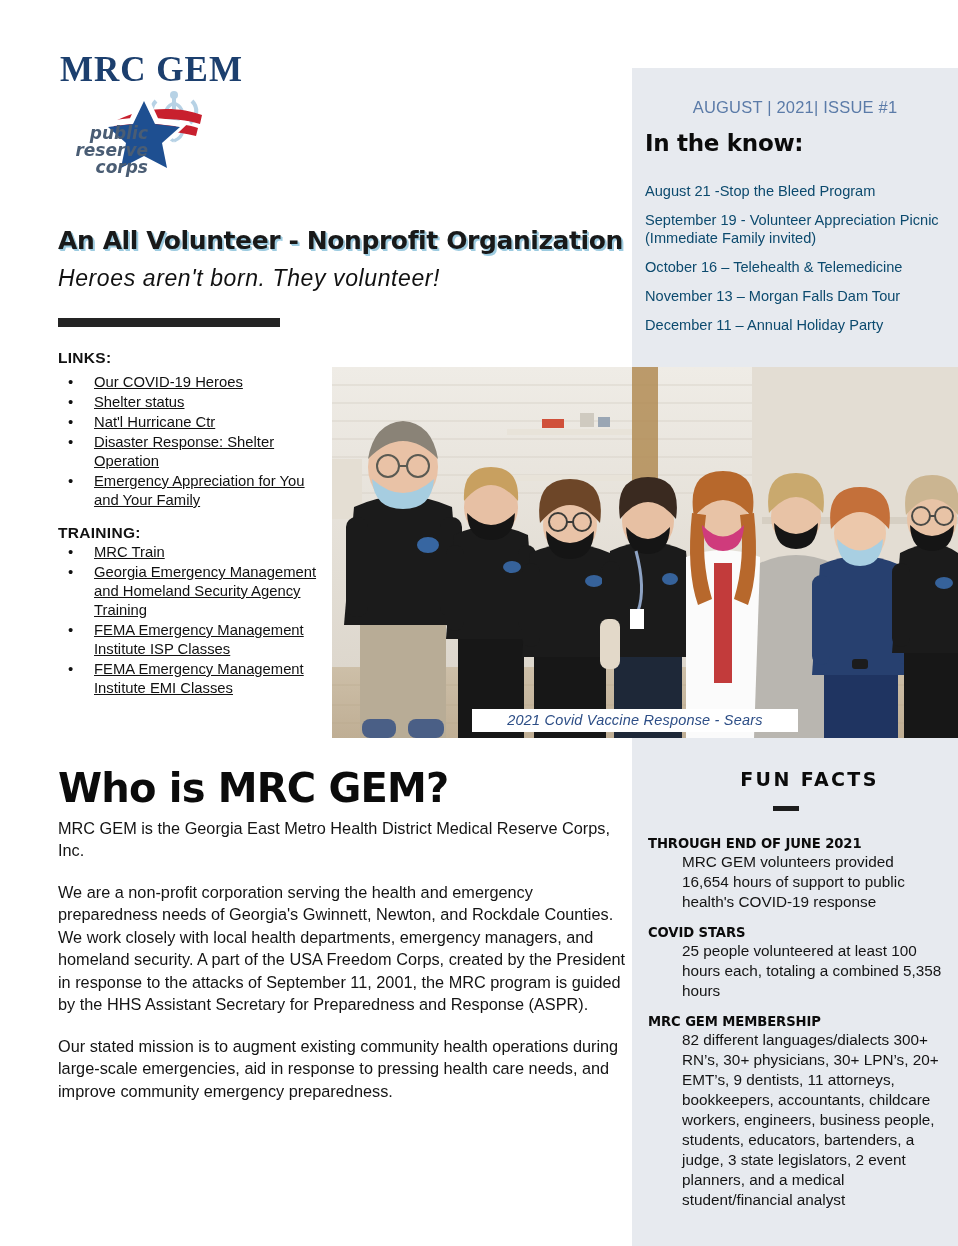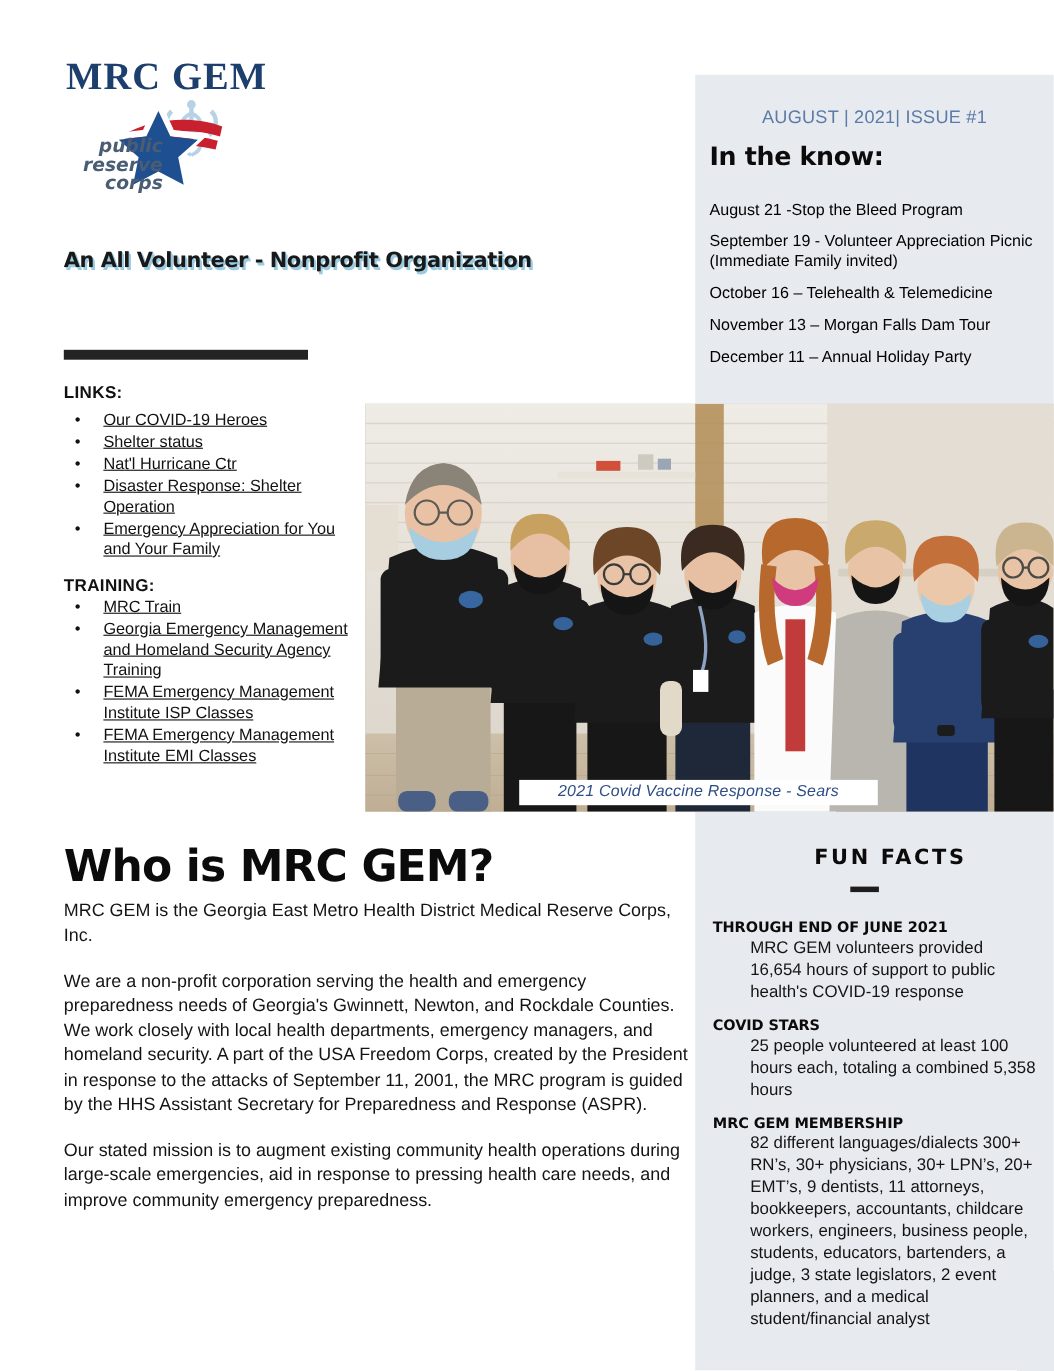--- a/index.html
+++ b/index.html
@@ -75,21 +75,21 @@
   
   .tagline {
     position: absolute;
     left: 58px;
     top: 226px;
     width: 560px;
   }
   .tagline-main {
     font-family: "DejaVu Sans", sans-serif;
     font-weight: bold;
-    font-size: 19px;
+    font-size: 25px;
     letter-spacing: -0.4px;
     color: #191919;
     text-shadow: 2px 2px 0 #9ccbe0, 1px 1px 0 #9ccbe0;
     white-space: nowrap;
   }
   .tagline-sub {
     font-family: "Liberation Sans", sans-serif;
     font-style: italic;
     font-size: 23px;
     letter-spacing: 0.6px;
@@ -222,21 +222,21 @@
   }
   .events {
     position: absolute;
     left: 645px;
     top: 182px;
     width: 302px;
   }
   .events .event {
     font-size: 14.6px;
     line-height: 18px;
-    color: #000000;
+    color: #0c4a6e;
     margin-bottom: 11px;
   }
 
   
   .funfacts-title {
     position: absolute;
     left: 632px;
     top: 768px;
     width: 355px;
     text-align: center;
@@ -303,20 +303,21 @@
     <div class="logo-words">
       <div>public</div>
       <div>reserve</div>
       <div>corps</div>
     </div>
   </div>
 </div>
 
 <div class="tagline">
   <div class="tagline-main">An All Volunteer - Nonprofit Organization</div>
+  <div class="tagline-sub">Heroes aren't born. They volunteer!</div>
 </div>
 <div class="rule-bar"></div>
 
 <div class="links-col">
   <div class="col-heading">LINKS:</div>
   <ul class="link-list">
     <li><span class="lnk">Our COVID-19 Heroes</span></li>
     <li><span class="lnk">Shelter status</span></li>
     <li><span class="lnk">Nat'l Hurricane Ctr</span></li>
     <li><span class="lnk">Disaster Response: Shelter Operation</span></li>

